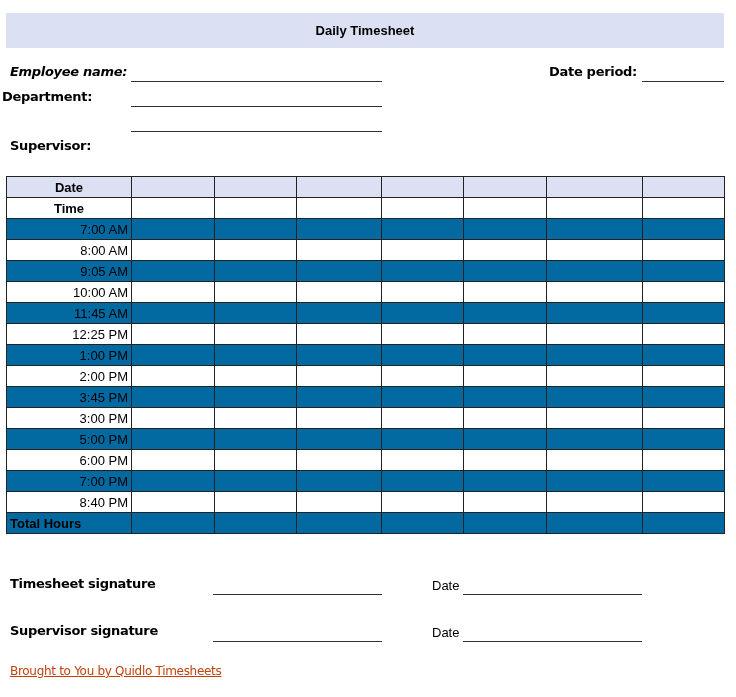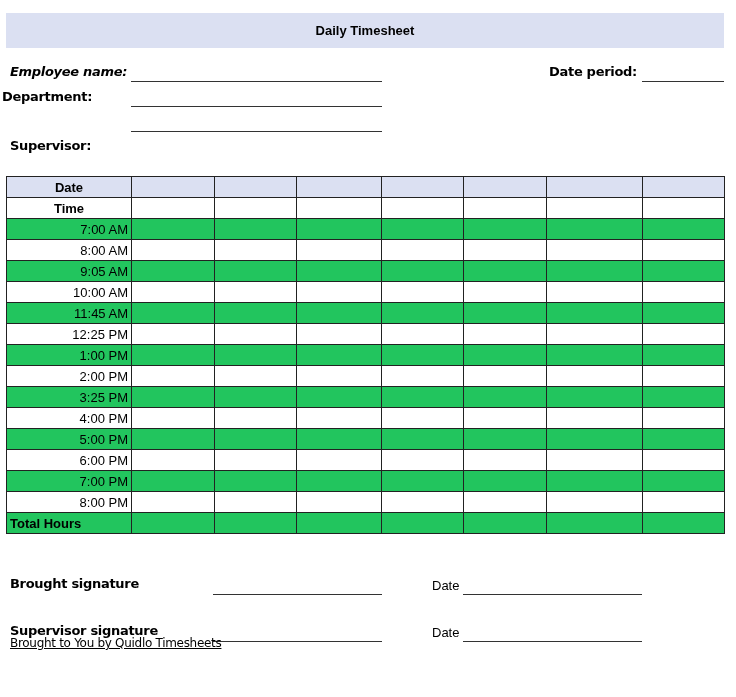--- a/index.html
+++ b/index.html
@@ -5,28 +5,28 @@
     html, body { margin: 0; padding: 0; background: #ffffff; }
     body { width: 736px; height: 697px; position: relative; overflow: hidden; font-family: "Liberation Sans", sans-serif; color: #000; }
     .title-bar { position: absolute; left: 6px; top: 13px; width: 718px; height: 35px; background: #dbe0f2; display: flex; align-items: center; justify-content: center; font-weight: bold; font-size: 13px; }
     .lbl { position: absolute; font-family: "DejaVu Sans", sans-serif; font-weight: bold; font-size: 13px; letter-spacing: -0.3px; }
     .line { position: absolute; height: 0; border-bottom: 1px solid #333; }
     table.ts { position: absolute; left: 6px; top: 176px; border-collapse: collapse; table-layout: fixed; }
     table.ts td { border: 1px solid #222; height: 21px; padding: 0 3px; font-size: 13px; box-sizing: border-box; }
     table.ts tr.head td { background: #dbe0f2; font-weight: bold; text-align: center; }
     table.ts tr.timehead td { background: #fff; }
     table.ts tr.timehead td.first { font-weight: bold; text-align: center; margin-top: 40px; }
-    table.ts tr.shade td { background: #22c55e; }
+    table.ts tr.shade td { background: #0369a1; }
     table.ts tr.plain td { background: #fff; }
     table.ts td.time { text-align: right; }
-    table.ts tr.total td { background: #22c55e; }
+    table.ts tr.total td { background: #0369a1; }
     table.ts tr.total td.first { font-weight: bold; text-align: left; padding-left: 3px; }
     .sig-lbl { position: absolute; font-family: "DejaVu Sans", sans-serif; font-weight: bold; font-size: 13px; letter-spacing: -0.3px; }
     .date-lbl { position: absolute; font-size: 13px; }
-    .footer-link { position: absolute; left: 10px; top: 636px; font-family: "DejaVu Sans", sans-serif; font-size: 12px; color: #000000; text-decoration: underline; letter-spacing: -0.3px; }
+    .footer-link { position: absolute; left: 10px; top: 664px; font-family: "DejaVu Sans", sans-serif; font-size: 12px; color: #c2410c; text-decoration: underline; letter-spacing: -0.3px; }
   </style>
 </head>
 <body>
 
 <div class="title-bar">Daily Timesheet</div>
 
 <div class="lbl" style="left:10px; top:64px;font-style:italic;">Employee name:</div>
 <div class="line" style="left:131px; top:81px; width:251px;"></div>
 
 <div class="lbl" style="left:2px; top:89px;">Department:</div>
@@ -144,31 +144,31 @@
         <td class="time">2:00 PM</td>
         <td></td>
         <td></td>
         <td></td>
         <td></td>
         <td></td>
         <td></td>
         <td></td>
       </tr>
       <tr class="shade">
-        <td class="time">3:25 PM</td>
-        <td></td>
-        <td></td>
-        <td></td>
-        <td></td>
-        <td></td>
-        <td></td>
-        <td></td>
-      </tr>
-      <tr class="plain">
-        <td class="time">4:00 PM</td>
+        <td class="time">3:45 PM</td>
+        <td></td>
+        <td></td>
+        <td></td>
+        <td></td>
+        <td></td>
+        <td></td>
+        <td></td>
+      </tr>
+      <tr class="plain">
+        <td class="time">3:00 PM</td>
         <td></td>
         <td></td>
         <td></td>
         <td></td>
         <td></td>
         <td></td>
         <td></td>
       </tr>
       <tr class="shade">
         <td class="time">5:00 PM</td>
@@ -194,21 +194,21 @@
         <td class="time">7:00 PM</td>
         <td></td>
         <td></td>
         <td></td>
         <td></td>
         <td></td>
         <td></td>
         <td></td>
       </tr>
       <tr class="plain">
-        <td class="time">8:00 PM</td>
+        <td class="time">8:40 PM</td>
         <td></td>
         <td></td>
         <td></td>
         <td></td>
         <td></td>
         <td></td>
         <td></td>
       </tr>
       <tr class="total">
         <td class="first">Total Hours</td>
@@ -216,21 +216,21 @@
         <td></td>
         <td></td>
         <td></td>
         <td></td>
         <td></td>
         <td></td>
       </tr>
     </tbody>
 </table>
 
-<div class="sig-lbl" style="left:10px; top:576px;">Brought signature</div>
+<div class="sig-lbl" style="left:10px; top:576px;">Timesheet signature</div>
 <div class="line" style="left:213px; top:594px; width:169px;"></div>
 <div class="date-lbl" style="left:432px; top:578px;">Date</div>
 <div class="line" style="left:463px; top:594px; width:179px;"></div>
 
 <div class="sig-lbl" style="left:10px; top:623px;">Supervisor signature</div>
 <div class="line" style="left:213px; top:641px; width:169px;"></div>
 <div class="date-lbl" style="left:432px; top:625px;">Date</div>
 <div class="line" style="left:463px; top:641px; width:179px;"></div>
 
 <a class="footer-link">Brought to You by Quidlo Timesheets</a>

